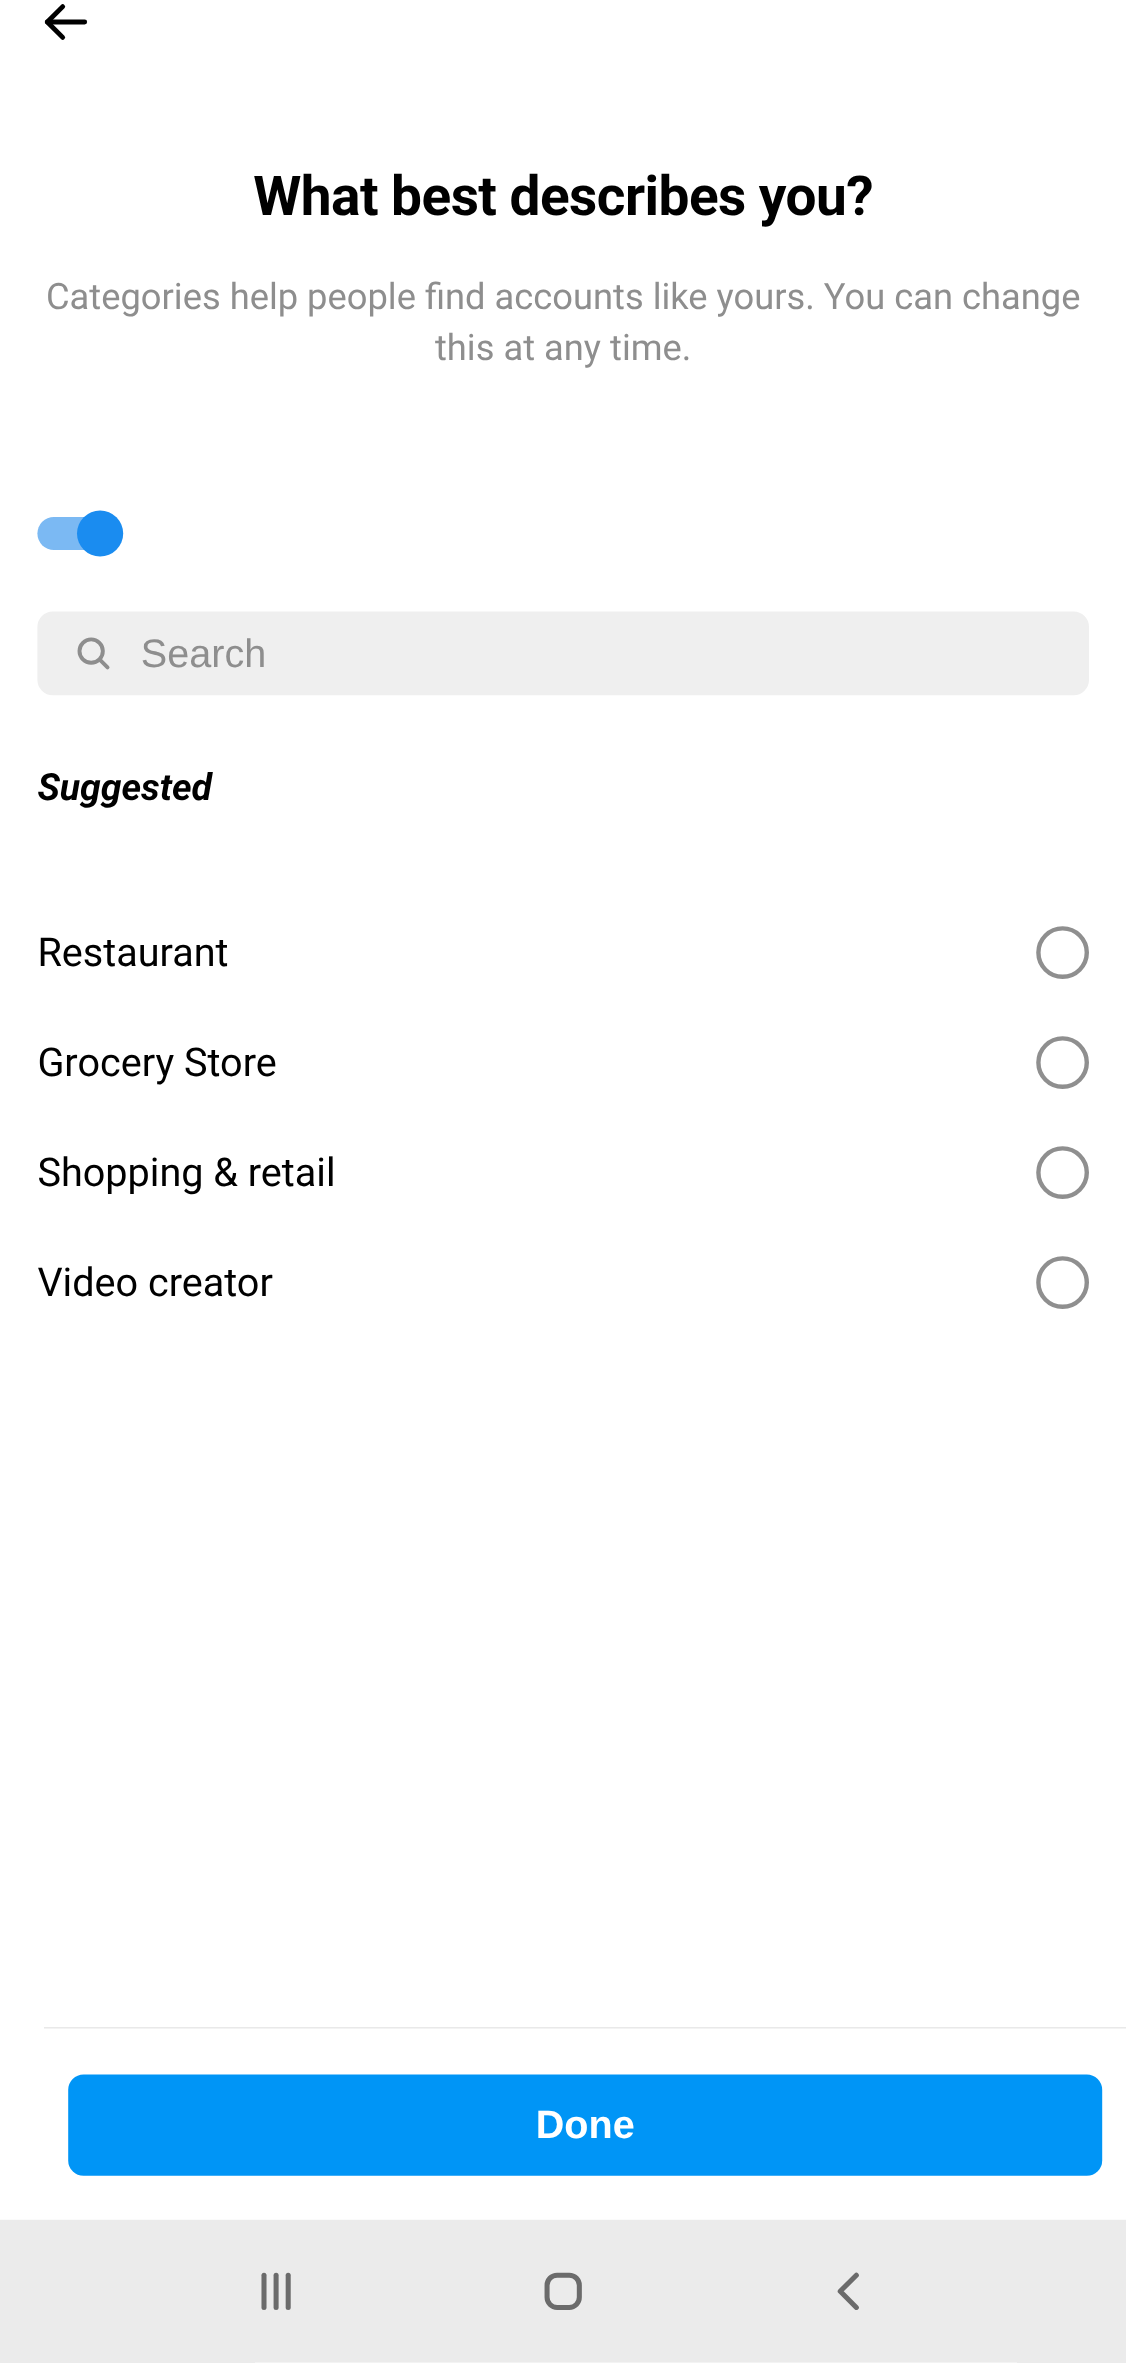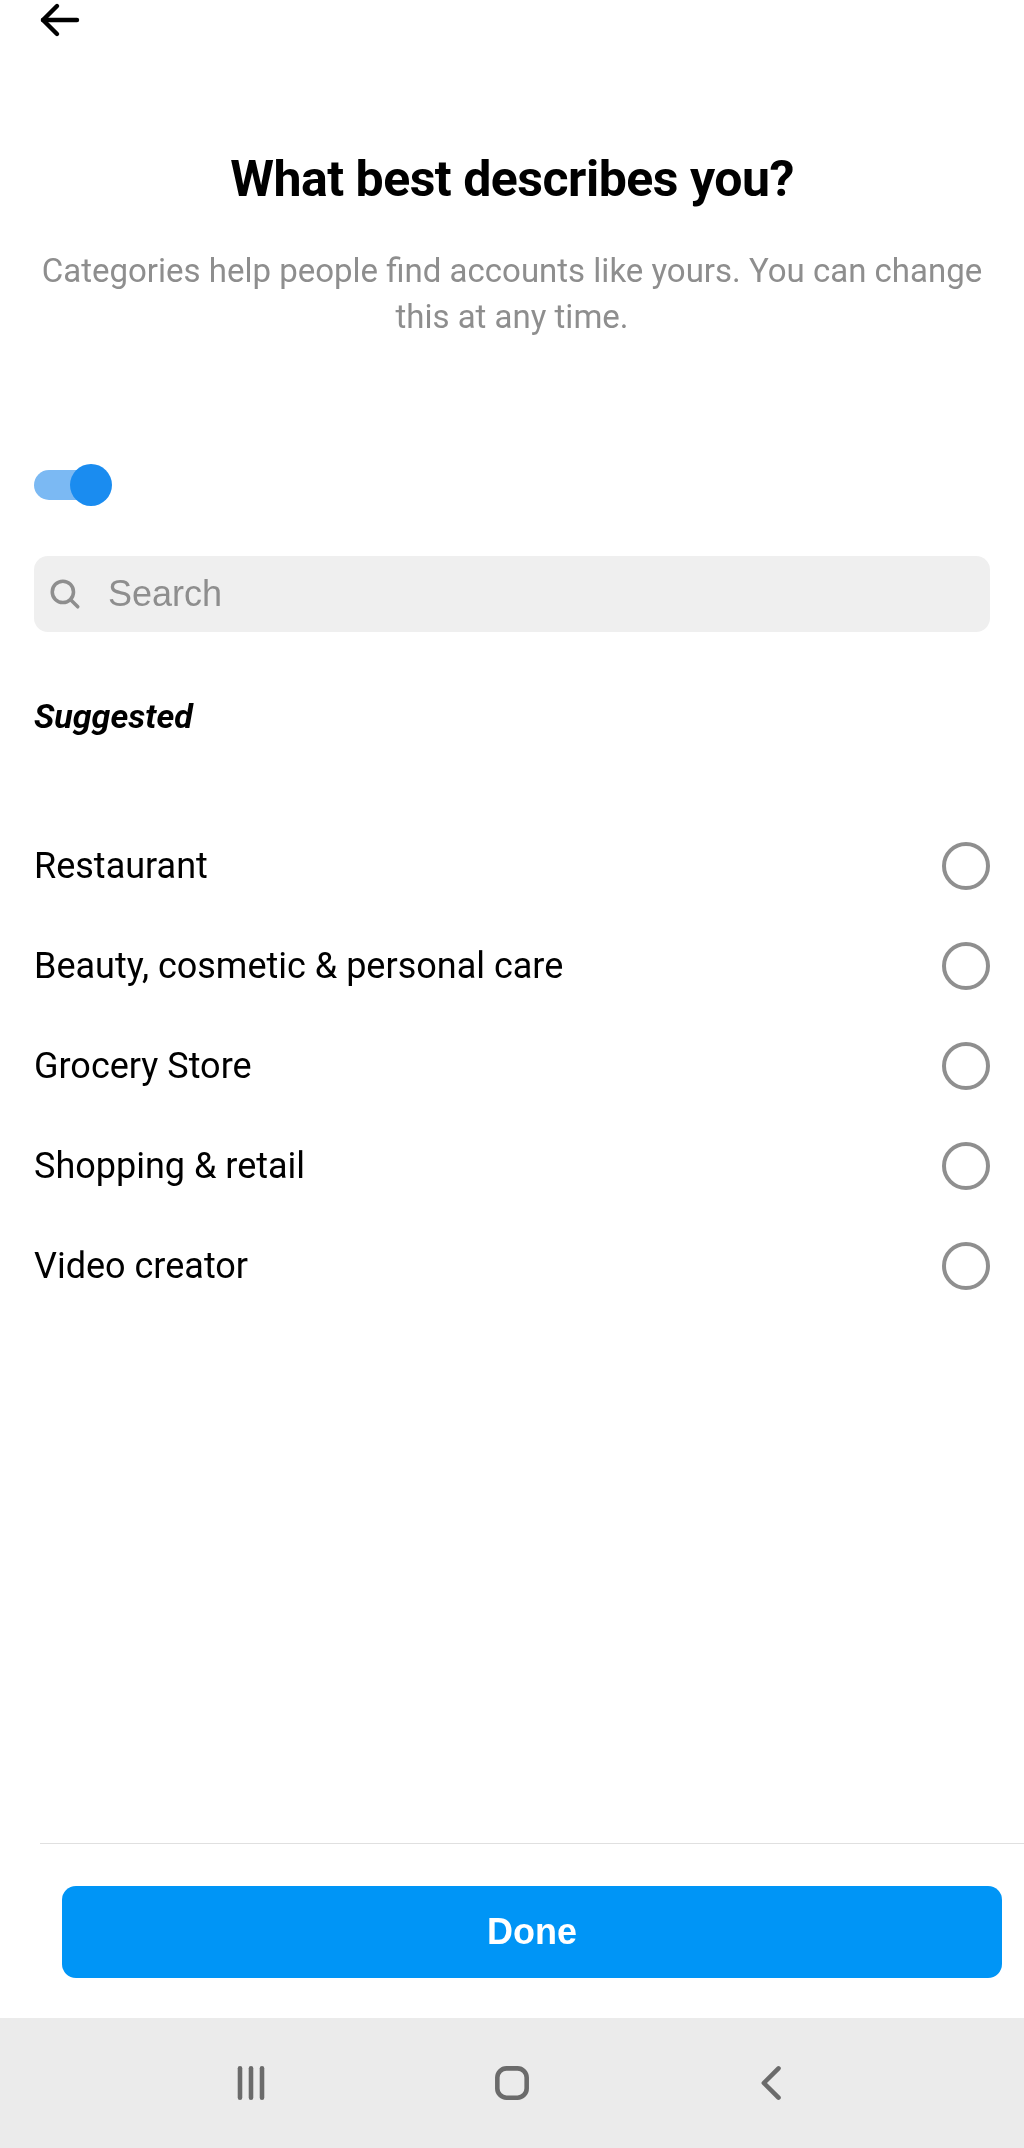--- a/index.html
+++ b/index.html
@@ -78,21 +78,21 @@
       right: -4px;
       top: -6px;
     }
     .search-container {
       margin-top: 56px;
       background: #efefef;
       border-radius: 14px;
       height: 76px;
       display: flex;
       align-items: center;
-      padding: 0 14px;
+      padding: 0 34px;
     }
     .search-icon {
       width: 34px;
       height: 34px;
       margin-right: 26px;
       flex-shrink: 0;
     }
     .search-input {
       border: none;
       background: transparent;
@@ -217,24 +217,20 @@
   </div>
 
   <div class="suggested-label">Suggested</div>
 
   <div class="options">
     <div class="option-row">
       <span class="option-label">Restaurant</span>
       <div class="radio"></div>
     </div>
     <div class="option-row">
-      <span class="option-label">Beauty, cosmetic &amp; personal care</span>
-      <div class="radio"></div>
-    </div>
-    <div class="option-row">
       <span class="option-label">Grocery Store</span>
       <div class="radio"></div>
     </div>
     <div class="option-row">
       <span class="option-label">Shopping &amp; retail</span>
       <div class="radio"></div>
     </div>
     <div class="option-row">
       <span class="option-label">Video creator</span>
       <div class="radio"></div>

